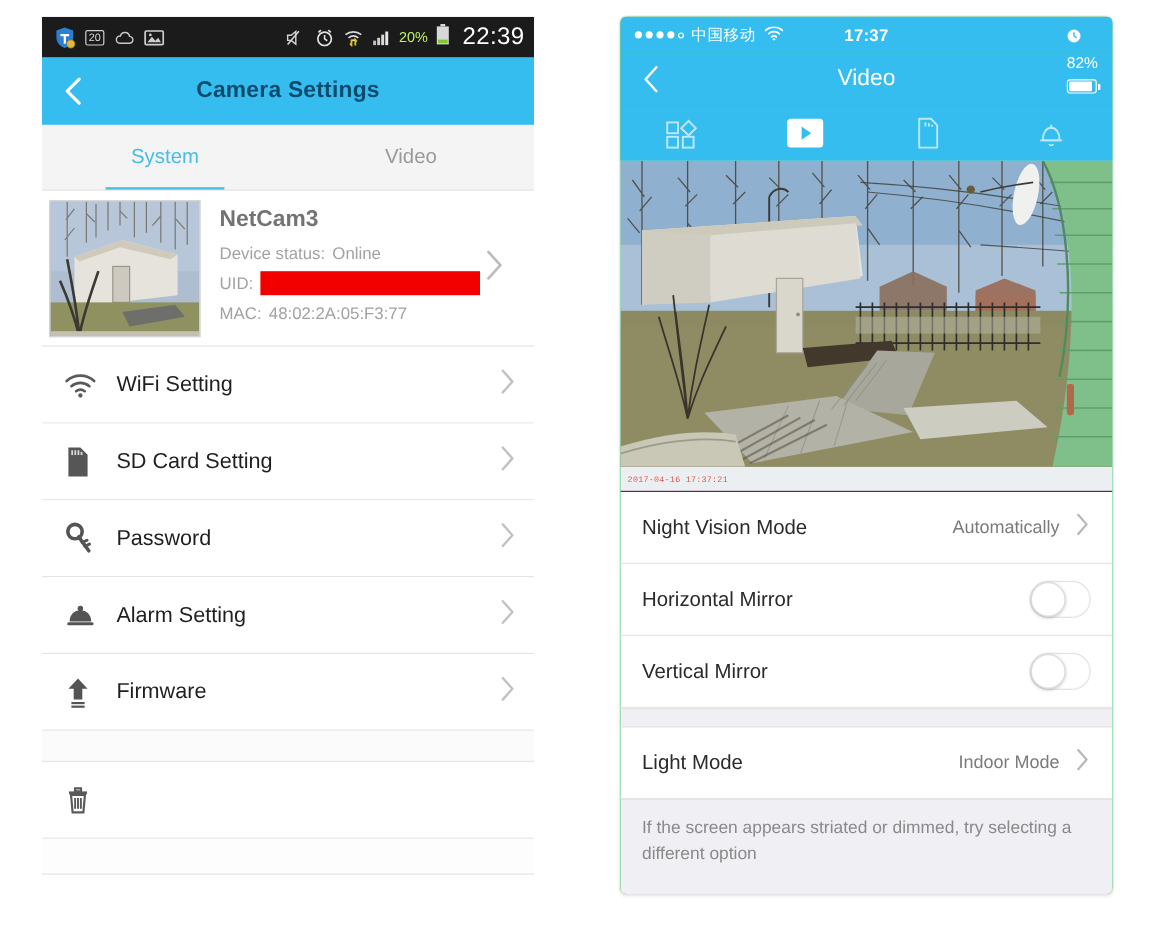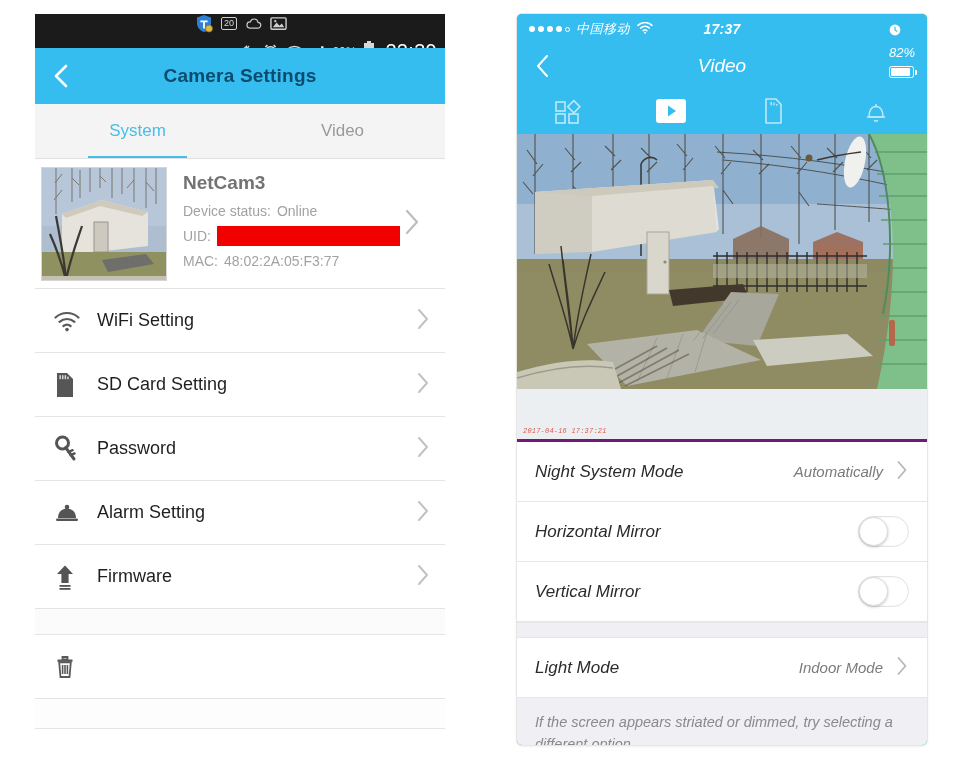--- a/index.html
+++ b/index.html
@@ -17,21 +17,20 @@
     position: absolute; left: 35px; top: 14px;
     width: 410px; height: 732px;
     background: #ffffff;
     overflow: hidden;
   }
   .android-statusbar {
     height: 34px; background: #1b1b1b;
     display: flex; align-items: center;
     padding: 0 8px 0 10px; gap: 7px;
     color: #f2f2f2;
-    flex-direction: column;
   }
   .sb-left { display: flex; align-items: center; gap: 8px; }
   .sb-right { display: flex; align-items: center; gap: 7px; margin-left: auto; }
   .sb-clock { font-size: 20px; font-weight: 400; letter-spacing: .3px; color:#fff; margin-left:3px;}
   .sb-pct { font-size: 12px; color: #bef264; }
 
   .icon-shield { width: 18px; height: 19px; position: relative; }
   .icon-num { border: 1.6px solid #cfcfcf; border-radius: 2px; font-size: 9px;
     padding: 0 2px; line-height: 11px; height: 13px; color:#d8d8d8;
     display:flex;align-items:center;justify-content:center;min-width:16px;}
@@ -87,21 +86,20 @@
   .lgap { height: 26px; background: #fbfbfb; border-bottom: 1px solid #e4e4e4;}
   .lfoot { height: 30px; background:#fdfdfd; border-bottom:1px solid #e4e4e4;}
 
   
   .phone-right {
     position: absolute; left: 517px; top: 14px;
     width: 410px; height: 731px;
     background: #22c55e; border-radius: 5px;
     box-shadow: 0 0 0 1px #e6e6e6, 0 1px 3px rgba(0,0,0,.12);
     overflow: hidden;
-    font-style: italic;
   }
   .ios-statusbar {
     height: 30px; background: #35bdf0; color: #ffffff;
     display: flex; align-items: center; padding: 0 12px;
     font-size: 13px; position: relative;
   }
   .ios-dots { display: flex; gap: 3px; align-items: center; margin-right: 6px;}
   .dot { width: 6px; height: 6px; border-radius: 50%; background: #fff; }
   .dot.empty { background: transparent; border: 1px solid #fff; width:5px;height:5px;}
   .ios-carrier { font-size: 13px; letter-spacing: .5px; margin-right: 7px;}
@@ -113,22 +111,22 @@
   .bat::after { content:''; position:absolute; right:-4px; top:3px; width:2px;height:5px;
      background:#fff; border-radius:0 1px 1px 0;}
   .bat i { position:absolute; left:1px; top:1px; bottom:1px; width: 82%; background:#fff; border-radius:1px; display:block;}
 
   .rhdr { height: 44px; background:#35bdf0; position: relative; display:flex; align-items:center;}
   .rhdr-back { width: 52px; height:44px; display:flex;align-items:center;justify-content:center;}
   .rhdr-title { position:absolute;left:0;right:0;text-align:center;color:#fff;font-size:19px; pointer-events:none;}
   .rtoolbar { height: 46px; background:#35bdf0; display:flex; align-items:center; }
   .rtool { flex:1; display:flex; align-items:center; justify-content:center; height:46px;}
 
-  .video-wrap { height: 308px; background:#eceff1; position:relative; overflow:hidden;
-     border-bottom: 3px solid #701a75; }
+  .video-wrap { height: 276px; background:#eceff1; position:relative; overflow:hidden;
+     border-bottom: 1px solid #701a75; }
   .vid-ts { position:absolute; left:6px; bottom:4px; font-size:7px; color:#e03a2f;
      font-family:"Liberation Mono", monospace; letter-spacing:.2px; opacity:.85;}
 
   .rrow {
     display:flex; align-items:center; height:60px; padding: 0 18px;
     background:#fff; border-bottom: 1px solid #e6e6e6;
   }
   .rrow:last-child { border-bottom: none; }
   .rrow-label { font-size: 17px; color:#2b2b2b; flex:1; }
   .rrow-value { font-size: 15px; color:#7b7b7b; margin-right: 12px; }
@@ -556,21 +554,21 @@
         <path d="M300 26 C316 22 328 20 344 18" stroke="#3d3a34" stroke-width="1.4" fill="none"></path>
         <circle cx="292" cy="24" r="3.5" fill="#6a5a3c"></circle>
 
         <path d="M0 238 C40 226 70 224 96 228 L104 255 L0 255 Z" fill="#c9c7b6"></path>
         <path d="M0 244 C40 232 70 230 96 234" fill="none" stroke="#9c9a8a" stroke-width="1.4"></path>
       </svg>
       <span class="vid-ts">2017-04-16 17:37:21</span>
     </div>
 
     <div class="rrow">
-      <span class="rrow-label">Night System Mode</span>
+      <span class="rrow-label">Night Vision Mode</span>
       <span class="rrow-value">Automatically</span>
       <span>
         <svg width="14" height="24" viewBox="0 0 14 24">
           <path d="M3.5 4 L10.5 12 L3.5 20" fill="none" stroke="#b7b7b7" stroke-width="1.8" stroke-linecap="round" stroke-linejoin="round"></path>
         </svg>
       </span>
     </div>
 
     <div class="rrow">
       <span class="rrow-label">Horizontal Mirror</span>

